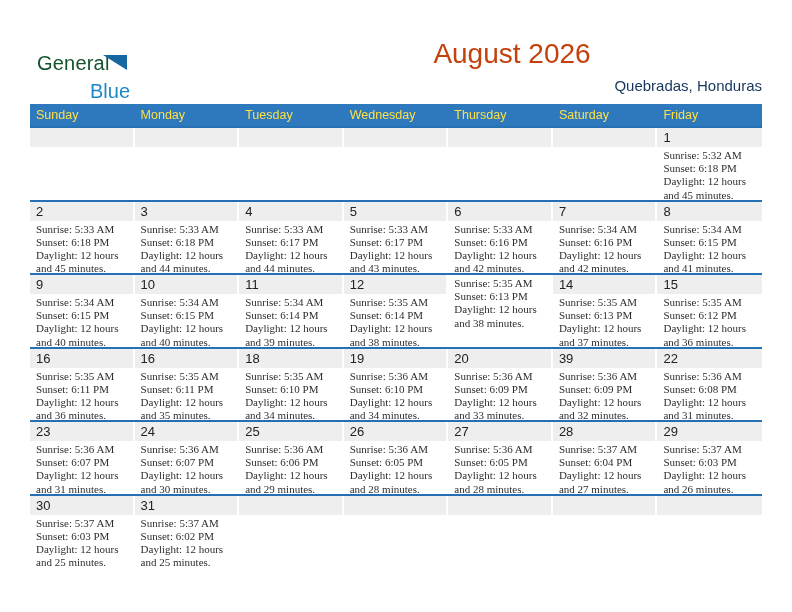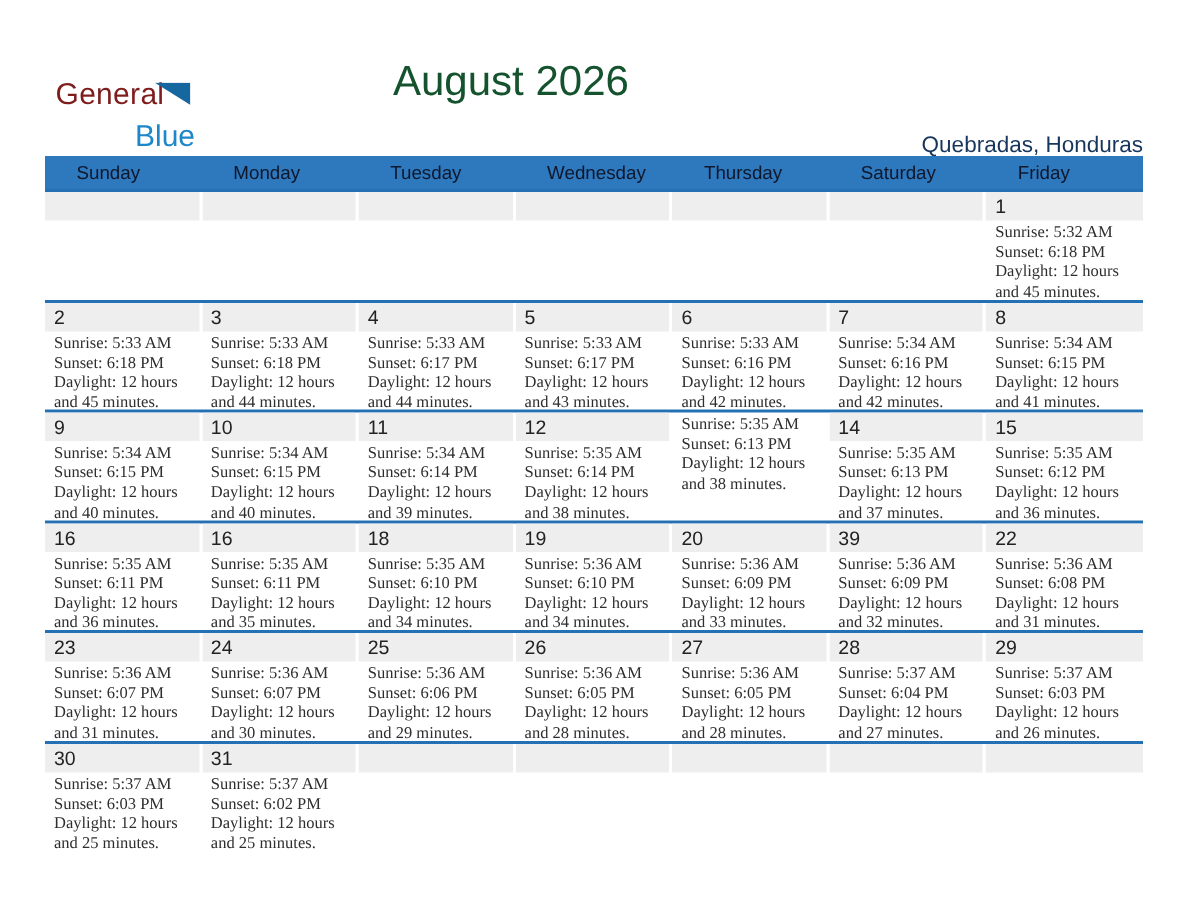--- a/index.html
+++ b/index.html
@@ -8,32 +8,32 @@
     font-family:"Liberation Sans", sans-serif;
     --accent-header:#2E78BE;
     --accent-line:#2470B4;
     --band-gray:#EEEEEE;
     --subtitle-color:#17365D;
     --logo-blue:#1E87C9;
     --logo-triangle:#16669F;
     --text-dark:#222222;
   }
   .logo{position:absolute;left:37px;top:52px;width:110px;height:40px;}
-  .logo-general{position:absolute;left:0;top:0;font-size:20px;color:#7f1d1d;letter-spacing:0.2px;}
+  .logo-general{position:absolute;left:0;top:0;font-size:20px;color:#14532d;letter-spacing:0.2px;}
   .logo-triangle{position:absolute;left:66px;top:3px;width:24px;height:15px;background:var(--logo-triangle);
     clip-path:polygon(0 0,100% 0,100% 100%);}
   .logo-blue{position:absolute;left:53px;top:28px;font-size:20px;color:var(--logo-blue);text-align:center;}
-  .page-title{position:absolute;right:30px;top:38px;width:500px;text-align:left;
-    font-size:28px;color:#14532d;}
-  .page-subtitle{position:absolute;right:30px;top:88px;width:500px;text-align:right;
+  .page-title{position:absolute;right:30px;top:38px;width:500px;text-align:center;
+    font-size:28px;color:#c2410c;}
+  .page-subtitle{position:absolute;right:30px;top:77px;width:500px;text-align:right;
     font-size:15px;color:var(--subtitle-color);}
   .calendar{position:absolute;left:30px;top:104px;width:732px;}
   .weekday-row{display:flex;height:22px;background:var(--accent-header);}
-  .weekday-cell{flex:1 1 0;color:#0f172a;font-size:12.5px;line-height:22px;padding-left:6px;
-    overflow:hidden;white-space:nowrap;margin-left:15px;}
+  .weekday-cell{flex:1 1 0;color:#fde047;font-size:12.5px;line-height:22px;padding-left:6px;
+    overflow:hidden;white-space:nowrap;}
   .week-row{display:flex;height:73.5px;border-top:2px solid var(--accent-line);box-sizing:border-box;}
   .day-cell{flex:1 1 0;overflow:hidden;min-width:0;}
   .day-band{height:19px;background:var(--band-gray);font-size:13px;line-height:19px;
     padding-left:6px;color:var(--text-dark);}
   .day-cell:not(:last-child) .day-band{margin-right:2px;}
   .day-details{padding:2px 4px 0 6px;font-size:11px;line-height:13.2px;color:#2e2e2e;font-family:Liberation Serif, serif;}
 </style>
 </head>
 <body style="--accent-header: #2E78BE; --accent-line: #2470B4; --band-gray: #EEEEEE; --subtitle-color: #17365D; --logo-blue: #1E87C9; --logo-triangle: #16669F;">
 

